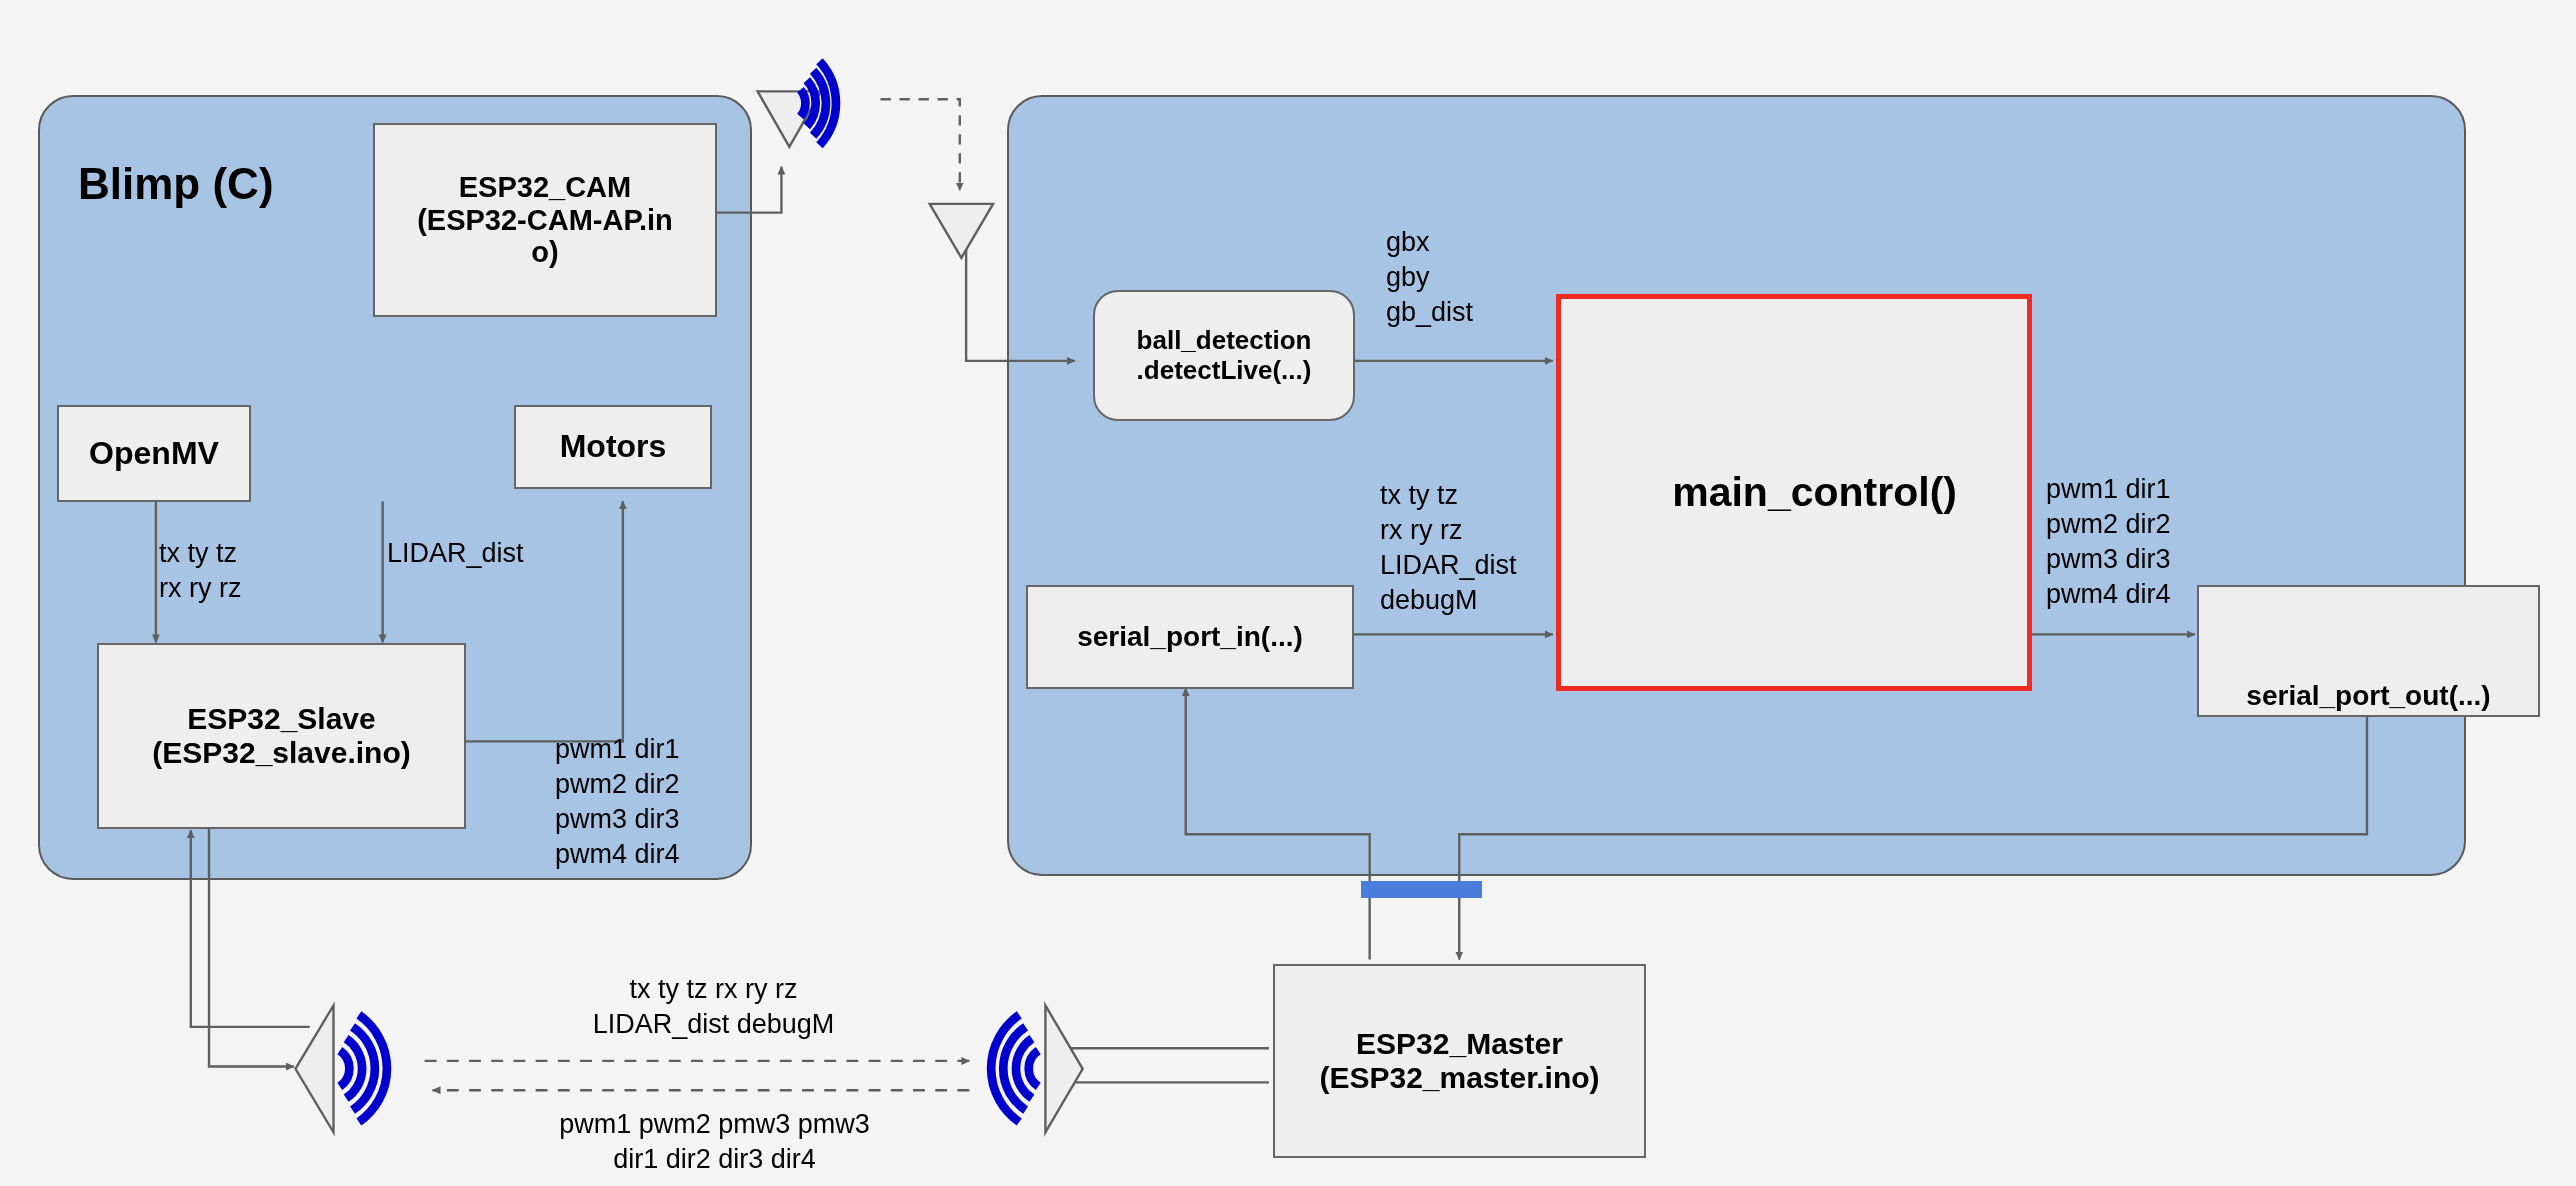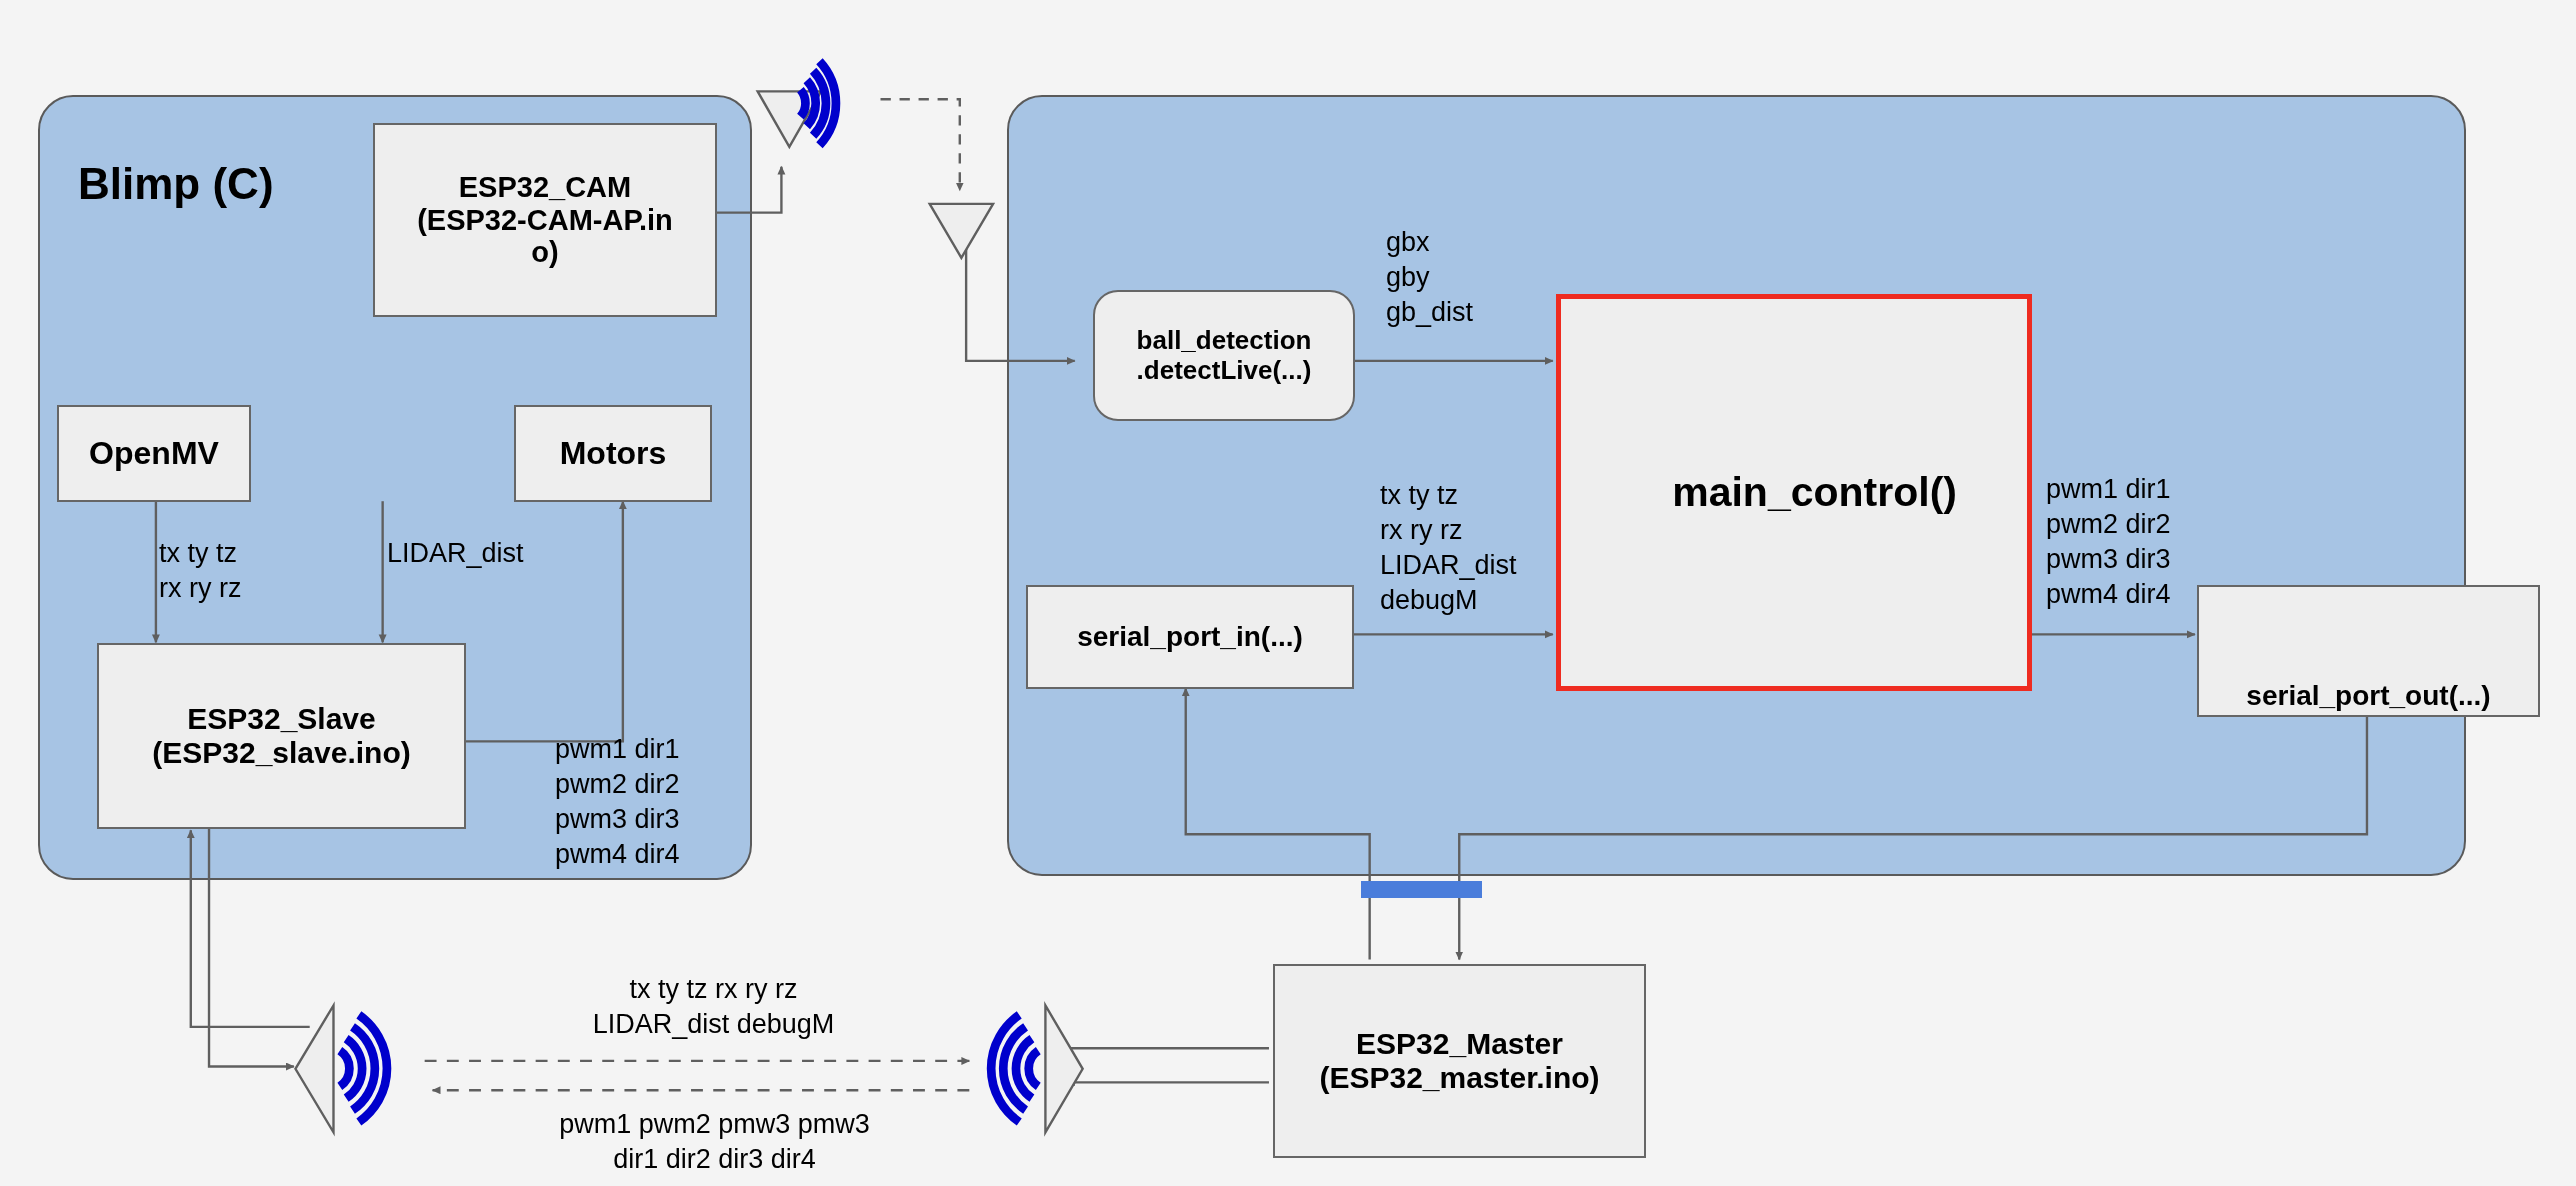--- a/index.html
+++ b/index.html
@@ -171,21 +171,21 @@
     <span>ESP32_CAM</span>
     <span>(ESP32-CAM-AP.in</span>
     <span>o)</span>
   </div>
 
   <div class="node" style="left:57px; top:385px; width:194px; height:97px; font-size:32px;">
     <span>OpenMV</span>
   </div>
 
 
-  <div class="node" style="left:514px; top:385px; width:198px; height:97px; font-size:32px;">
+  <div class="node" style="left:514px; top:385px; width:198px; height:84px; font-size:32px;">
     <span>Motors</span>
   </div>
 
   <div class="node" style="left:97px; top:623px; width:369px; height:186px; font-size:30px;">
     <span>ESP32_Slave</span>
     <span>(ESP32_slave.ino)</span>
   </div>
 
   <div class="node" style="left:1093px; top:270px; width:262px; height:131px; font-size:26px;border-radius:25px;">
     <span>ball_detection</span>

